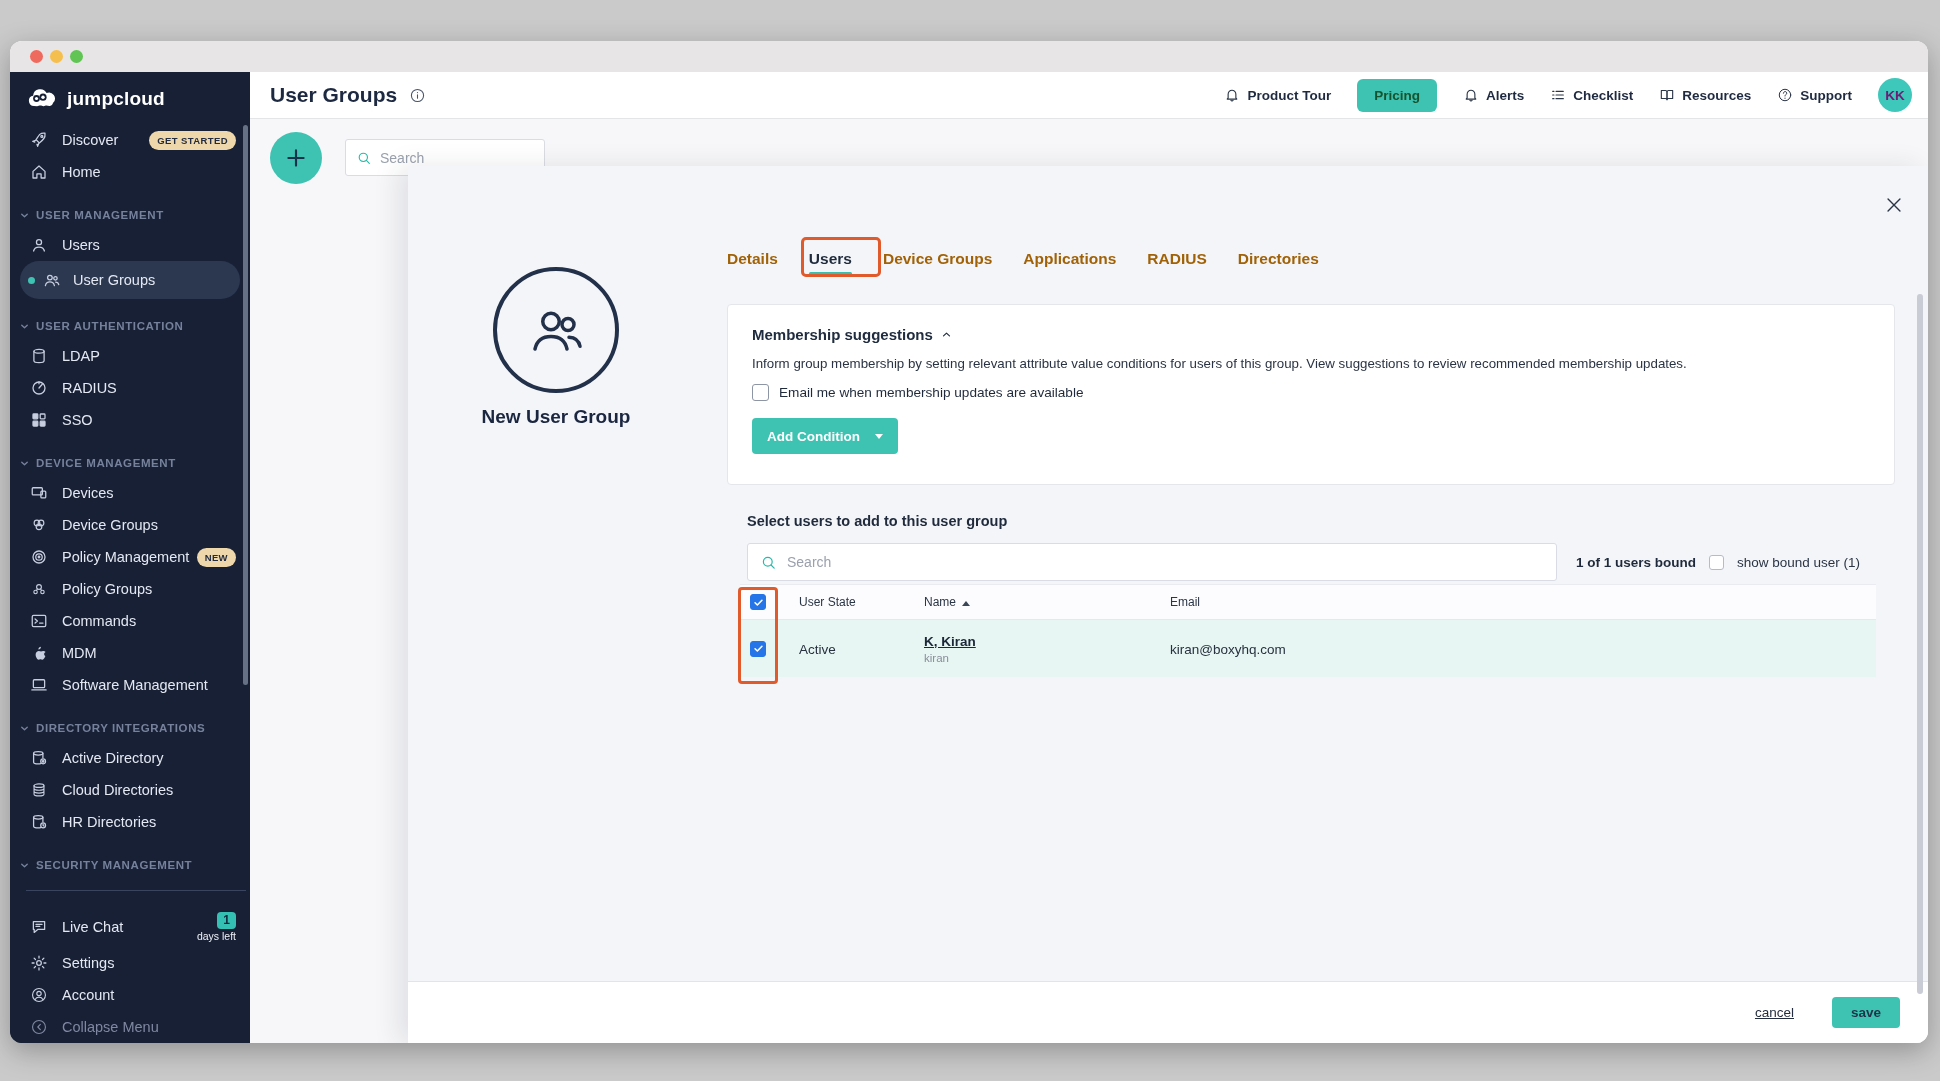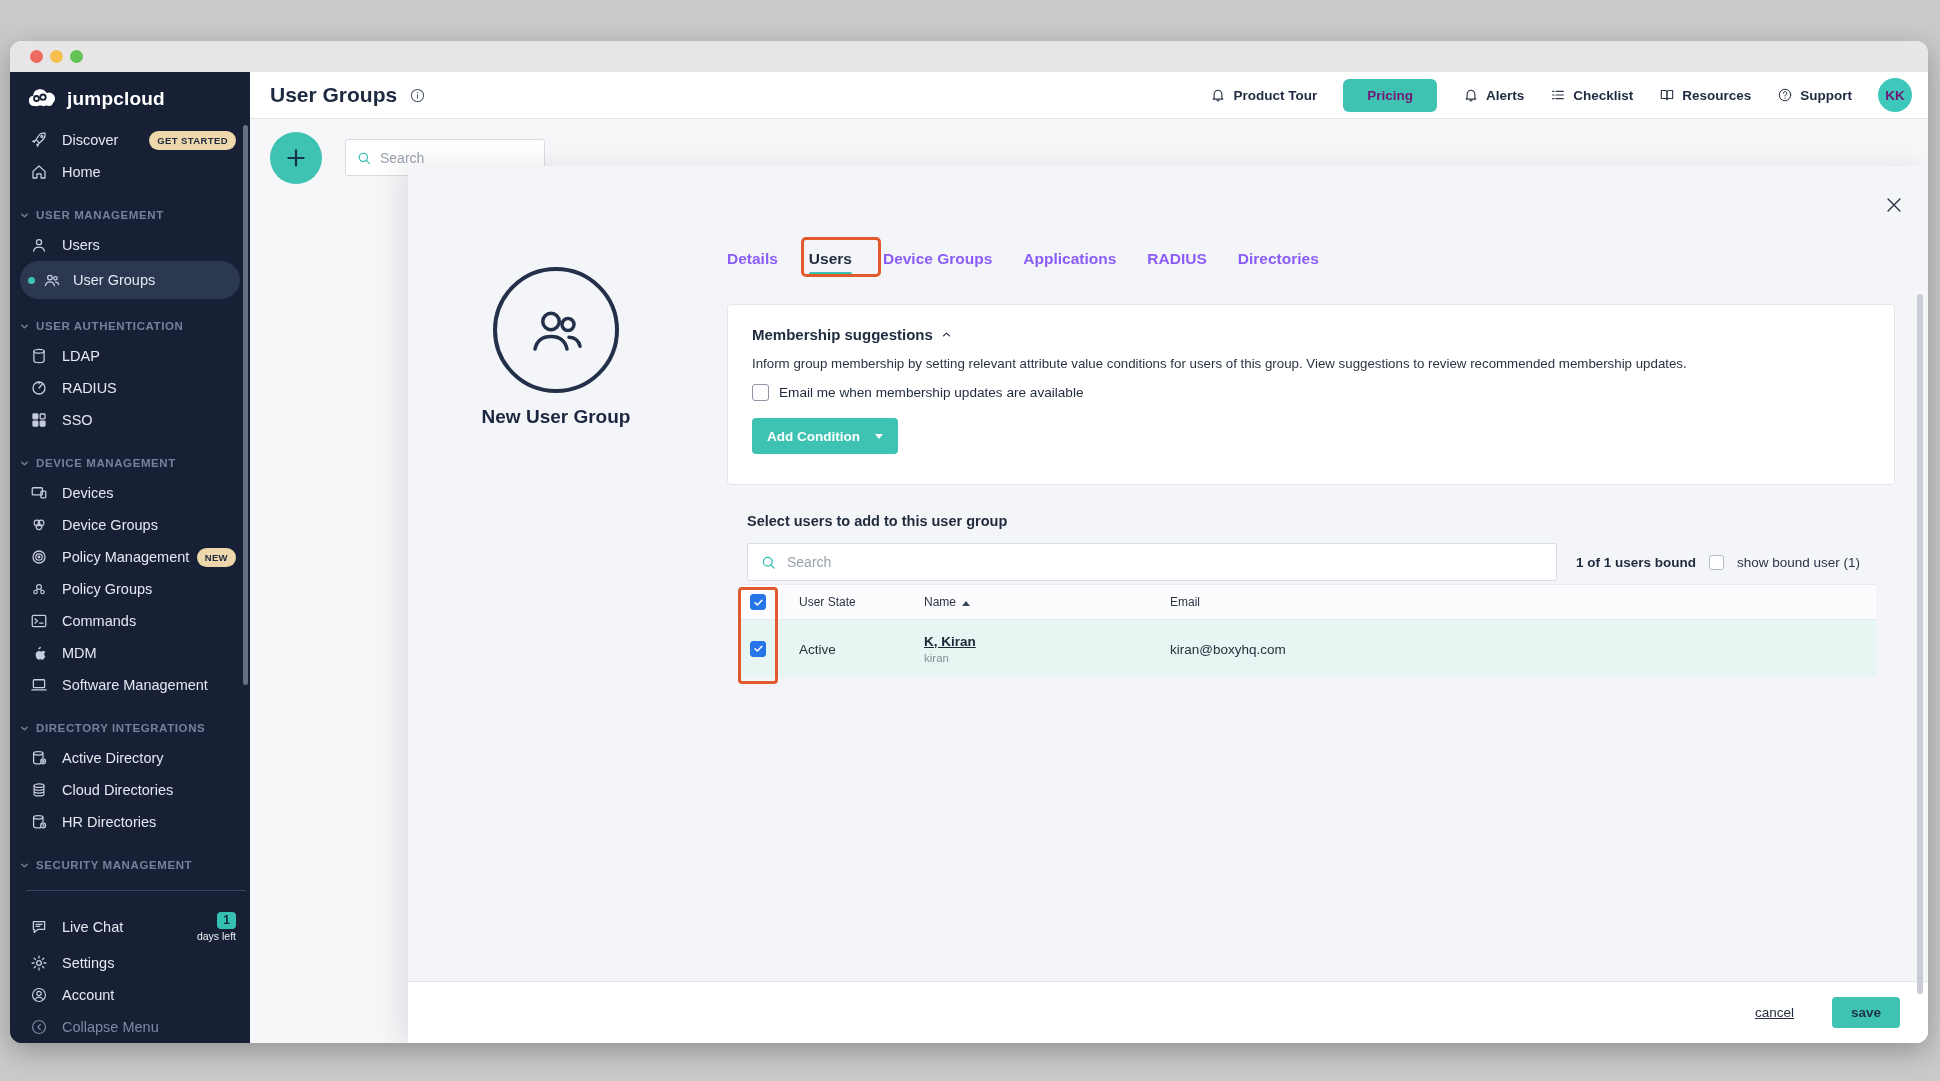--- a/index.html
+++ b/index.html
@@ -41,22 +41,22 @@
   .sb-scrollthumb { position:absolute; right:2px; top:53px; width:5px; height:560px; border-radius:3px; background:rgba(170,180,200,.55); }
 
   
   .main { flex:1; position:relative; background:#f7f7f9; }
   .topbar { height:47px; background:#fff; border-bottom:1px solid #e3e6e6; display:flex; align-items:center; padding:0 16px 0 20px; }
   .page-title { font-size:21px; font-weight:bold; color:#1c2940; }
   .info-ic { width:17px; height:17px; color:#4a5568; margin-left:12px; }
   .topbar-right { margin-left:auto; display:flex; align-items:center; gap:26px; }
   .hd-act { display:flex; align-items:center; gap:7px; font-size:13.5px; font-weight:bold; color:#1f2a40; cursor:pointer; }
   .hd-act .ic { width:16px; height:16px; color:#2a3546; }
-  .pricing-btn { background:#3ec3b3; color:#701a75; font-size:13.5px; font-weight:bold; border:none;
-    border-radius:6px; padding:9px 24px; cursor:pointer;text-align:center; }
+  .pricing-btn { background:#3ec3b3; color:#14532d; font-size:13.5px; font-weight:bold; border:none;
+    border-radius:6px; padding:9px 17px; cursor:pointer;text-align:center; }
   .avatar { width:34px; height:34px; border-radius:50%; background:#3ec8bb; color:#701a75; font-size:13.5px;
     font-weight:bold; display:flex; align-items:center; justify-content:center; cursor:pointer; }
 
   .page-area { position:absolute; left:0; right:0; top:47px; bottom:0; }
   .fab { position:absolute; left:20px; top:13px; width:52px; height:52px; border-radius:50%; background:#3ec3b3;
     display:flex; align-items:center; justify-content:center; cursor:pointer; }
   .fab .ic { width:26px; height:26px; color:#16324a; }
   .page-search { position:absolute; left:95px; top:20px; width:200px; height:37px; background:#fff;
     border:1px solid #d9dce3; border-radius:3px; display:flex; align-items:center; padding:0 10px; gap:8px; }
   .page-search .ic { width:16px; height:16px; color:#2bb8a8; flex:none; }
@@ -68,21 +68,21 @@
     box-shadow:-10px 0 24px rgba(30,40,60,.10); z-index:5; }
   .close-btn { position:absolute; left:1475px; top:28px; width:22px; height:22px; color:#2a3447; cursor:pointer; }
 
   .group-avatar { position:absolute; left:85px; top:101px; width:126px; height:126px; border:4px solid #22304a;
     border-radius:50%; display:flex; align-items:center; justify-content:center; }
   .group-avatar .ic { width:60px; height:60px; color:#22304a; }
   .group-name { position:absolute; left:28px; top:240px; width:240px; text-align:center; font-size:19px;
     font-weight:bold; color:#1b2740; }
 
   .tabs { position:absolute; left:319px; top:78px; height:30px; display:flex; align-items:center; gap:31px; }
-  .tab { font-size:15.5px; font-weight:bold; color:#8b5cf6; cursor:pointer; position:relative; }
+  .tab { font-size:15.5px; font-weight:bold; color:#a16207; cursor:pointer; position:relative; }
   .tab.active { color:#1f2b3d; }
   .tab.active::after { content:""; position:absolute; left:0; right:0; bottom:-7px; height:3px; background:#3bbfae; border-radius:2px; }
   .tab-annot { position:absolute; left:393px; top:71px; width:80px; height:40px; border:3px solid #e15a2b;
     border-radius:5px; pointer-events:none; z-index:8; }
 
   .member-card { position:absolute; left:319px; top:138px; width:1168px; height:181px; background:#fff;
     border:1px solid #e4e6ec; border-radius:4px; padding:21px 24px; }
   .mc-title-row { display:flex; align-items:center; gap:7px; cursor:pointer; }
   .mc-title { font-size:15px; font-weight:bold; color:#202c3f; }
   .mc-title-row .ic { width:13px; height:13px; color:#202c3f; }

